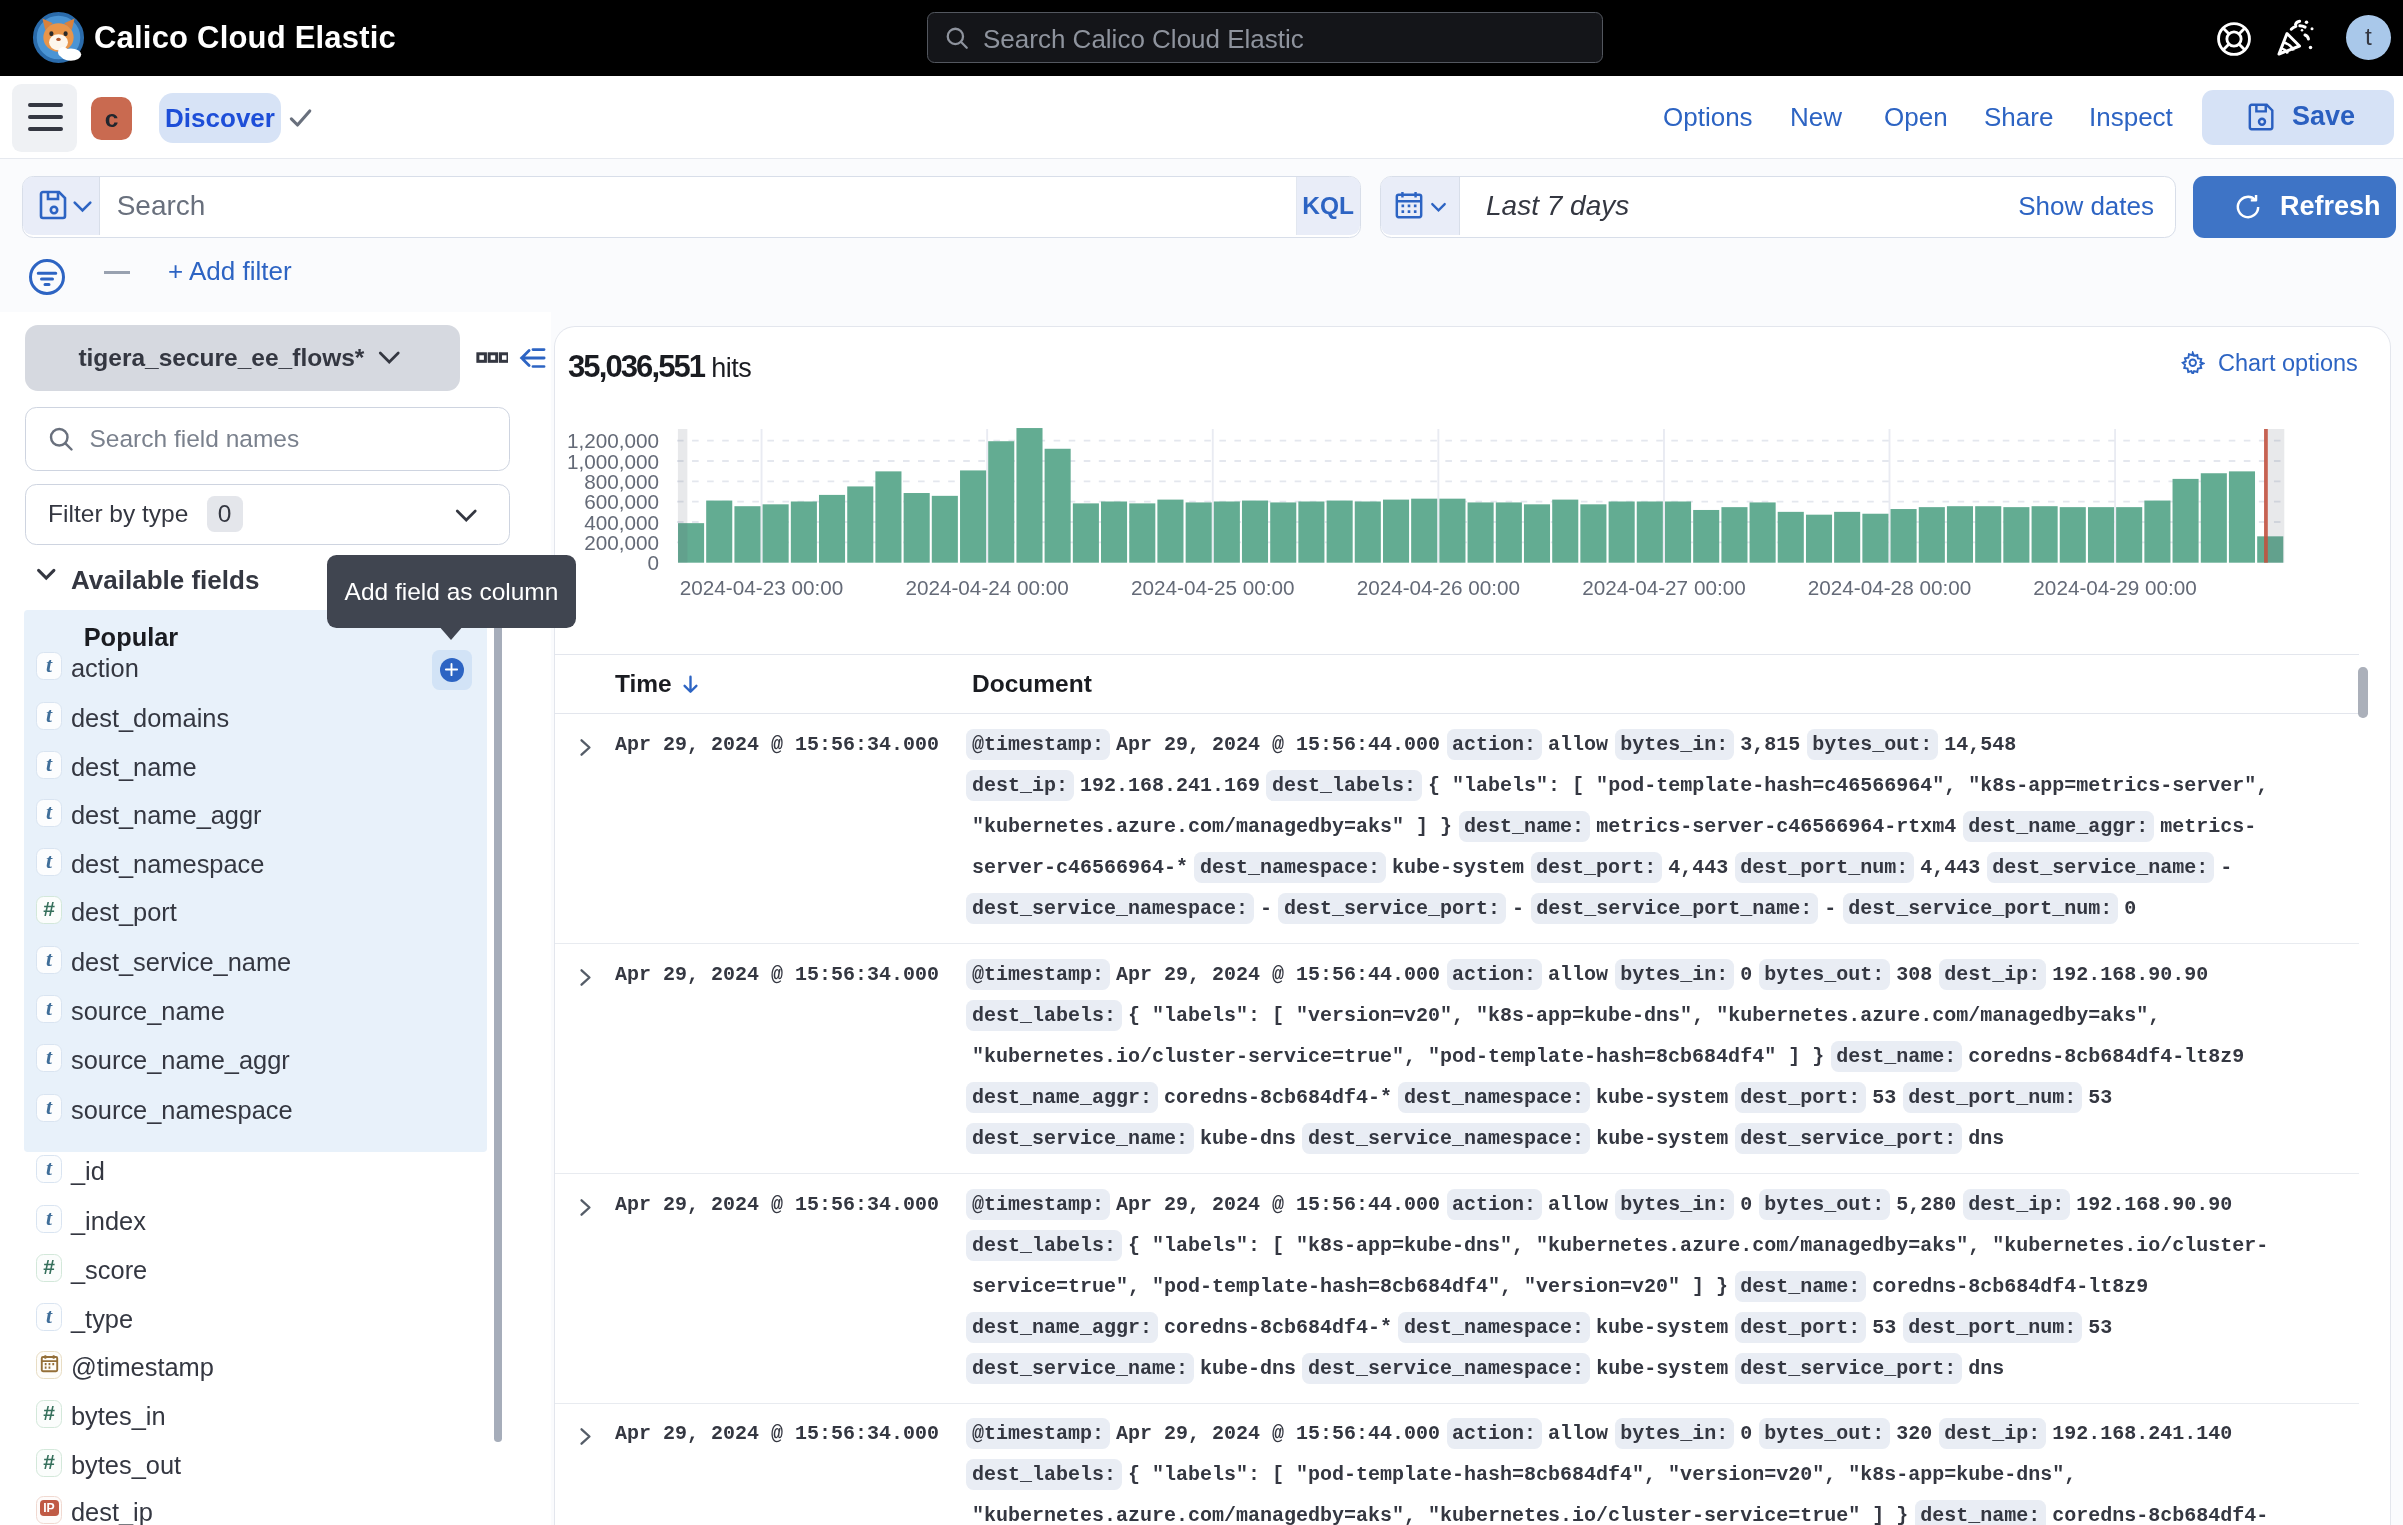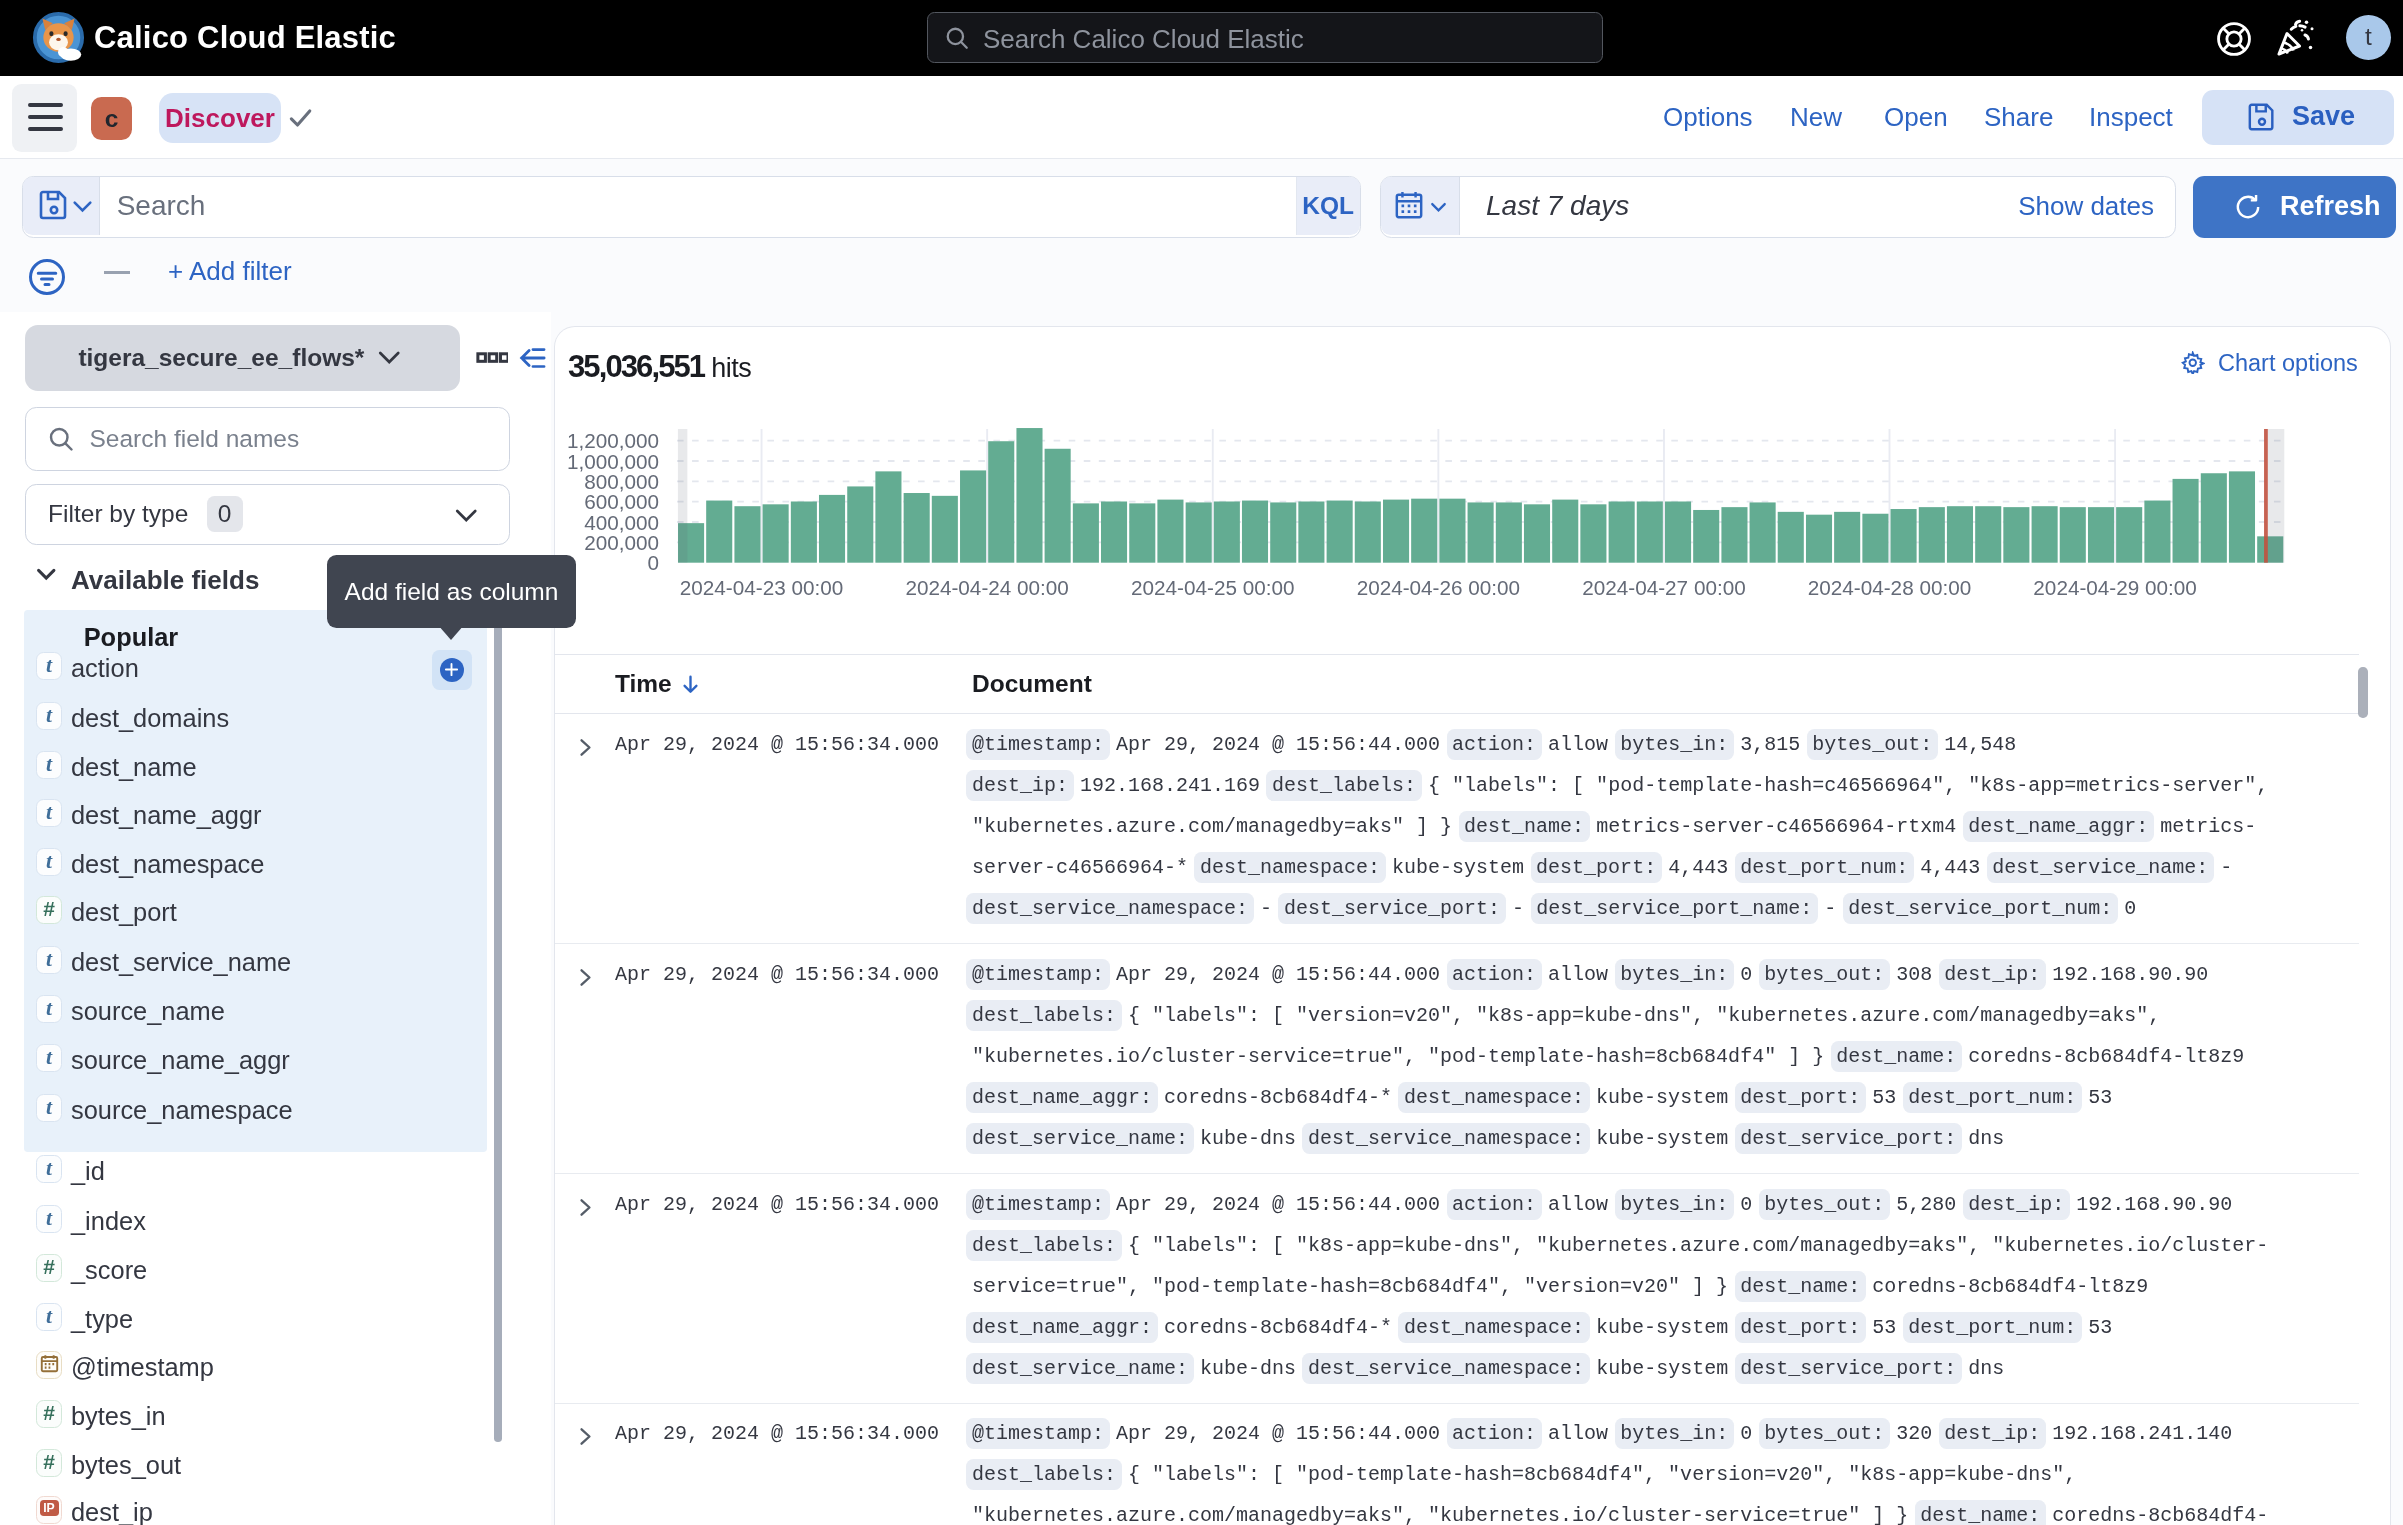--- a/index.html
+++ b/index.html
@@ -9,21 +9,21 @@
 
 
 #hdr { position:absolute; left:0; top:0; width:2403px; height:76px; background:#000; }
 #hdr .title { position:absolute; left:94px; top:20px; color:#fff; font-size:31px; font-weight:700; letter-spacing:0.2px; }
 #hdrsearch { position:absolute; left:927px; top:12.2px; width:676px; height:51px; background:#141519; border:1.9px solid #53575f; border-radius:7.5px; }
 #hdrsearch .ph { position:absolute; left:55px; top:10.4px; font-size:26px; color:#8e939d; }
 
 #tb2 { position:absolute; left:0; top:76px; width:2403px; height:83px; background:#fff; border-bottom:1.9px solid #e6e9ef; }
 #burger { position:absolute; left:12.2px; top:7.5px; width:65px; height:68px; background:#eff1f4; border-radius:9.4px; }
 #cbadge { position:absolute; left:91px; top:21px; width:41px; height:43px; background:#c96a50; border-radius:10.4px; color:#20262e; font-size:24.5px; font-weight:700; text-align:center; line-height:43px; }
-#discover { position:absolute; left:159px; top:17px; width:122px; height:50px; background:#d7e3f6; border-radius:14px; color:#be185d; font-size:26px; font-weight:600; text-align:center; line-height:50px; }
+#discover { position:absolute; left:159px; top:17px; width:122px; height:50px; background:#d7e3f6; border-radius:14px; color:#1d4ed8; font-size:26px; font-weight:600; text-align:center; line-height:50px; }
 .tblink { position:absolute; top:26px; color:#2d64c3; font-size:26px; font-weight:500; }
 #savebtn { position:absolute; left:2202px; top:14px; width:192px; height:55px; background:#d6e2f6; border-radius:11.3px; color:#2a5fc0; font-size:27px; font-weight:600; }
 #savebtn span { position:absolute; left:90px; top:11.3px; }
 
 #qbarrow { position:absolute; left:0; top:159px; width:2403px; height:153px; background:#fafbfd; }
 #qinput { position:absolute; left:21.7px; top:17px; width:1339px; height:62px; background:#fff; border:1.9px solid #d8dee9; border-radius:11.3px; }
 #qinput .lseg { position:absolute; left:0; top:0; width:77px; height:58px; background:#e9edf8; border-right:1.9px solid #d8dee9; border-radius:9.4px 0 0 9.4px; }
 #qinput .ph { position:absolute; left:94px; top:13px; font-size:28px; color:#69707d; }
 #qinput .kql { position:absolute; right:0px; top:0px; width:64px; height:58px; background:#e9edf8; border-left:1.9px solid #e2e7f0; border-radius:0 9.4px 9.4px 0; color:#2d64c3; font-weight:700; font-size:24.5px; text-align:center; line-height:58px; }
 #dpick { position:absolute; left:1380px; top:17px; width:796px; height:62px; background:#fff; border:1.9px solid #d8dee9; border-radius:11.3px; }
@@ -61,21 +61,21 @@
 #plusbtn .c { position:absolute; left:7.5px; top:7.5px; width:24.5px; height:24.5px; background:#2d64c3; border-radius:50%; }
 
 #panel { position:absolute; left:554px; top:326px; width:1837px; height:1200px; background:#fff; border:1.9px solid #e3e6ed; border-bottom:none; border-radius:21px 21px 0 0; }
 #hits { position:absolute; left:13px; top:21.7px; font-size:27px; letter-spacing:-0.5px; color:#1a1c21; }
 #hits b { font-weight:700; font-size:31px; letter-spacing:-1.9px;margin-top:27px; }
 #chartopt { position:absolute; left:1663px; top:22.6px; font-size:23.5px; font-weight:500; color:#2d64c3; }
 
 #thead { position:absolute; left:0px; top:327px; width:1804px; height:60px; border-top:1.9px solid #e3e6ed; border-bottom:1.9px solid #e3e6ed; }
 #thead .time { position:absolute; left:60px; top:15px; font-size:24.5px; font-weight:700; color:#1a1c21; }
 #thead .doc { position:absolute; left:417px; top:15px; font-size:24.5px; font-weight:700; color:#1a1c21; }
-.trow { position:absolute; left:0px; width:1804px; height:230px; border-bottom:1.9px solid #e8ebf0; }
+.trow { position:absolute; left:0px; width:1804px; height:230px; border-bottom:1.9px solid #e8ebf0;font-weight:bold; }
 .trow .chev { position:absolute; left:20px; top:22.6px; }
 .trow .time { position:absolute; left:60px; top:10.4px; font-family:"Liberation Mono",monospace; font-size:20px; color:#343741; line-height:41px; white-space:pre; }
 .doccell { position:absolute; left:417px; top:10.4px; width:1379px; font-family:"Liberation Mono",monospace; font-size:20px; color:#343741; line-height:41px; }
 .dl { height:41px; white-space:nowrap; }
 .fb { display:inline-block; background:#e9edf4; border-radius:7.5px; padding:0 5.6px; margin:0 -5.6px; height:31px; line-height:31px; }
 #tscroll { position:absolute; left:2358px; top:667px; width:10.4px; height:51px; background:#abb0ba; border-radius:4.7px; }
 </style>
 </head>
 <body>
 <div id="page">

